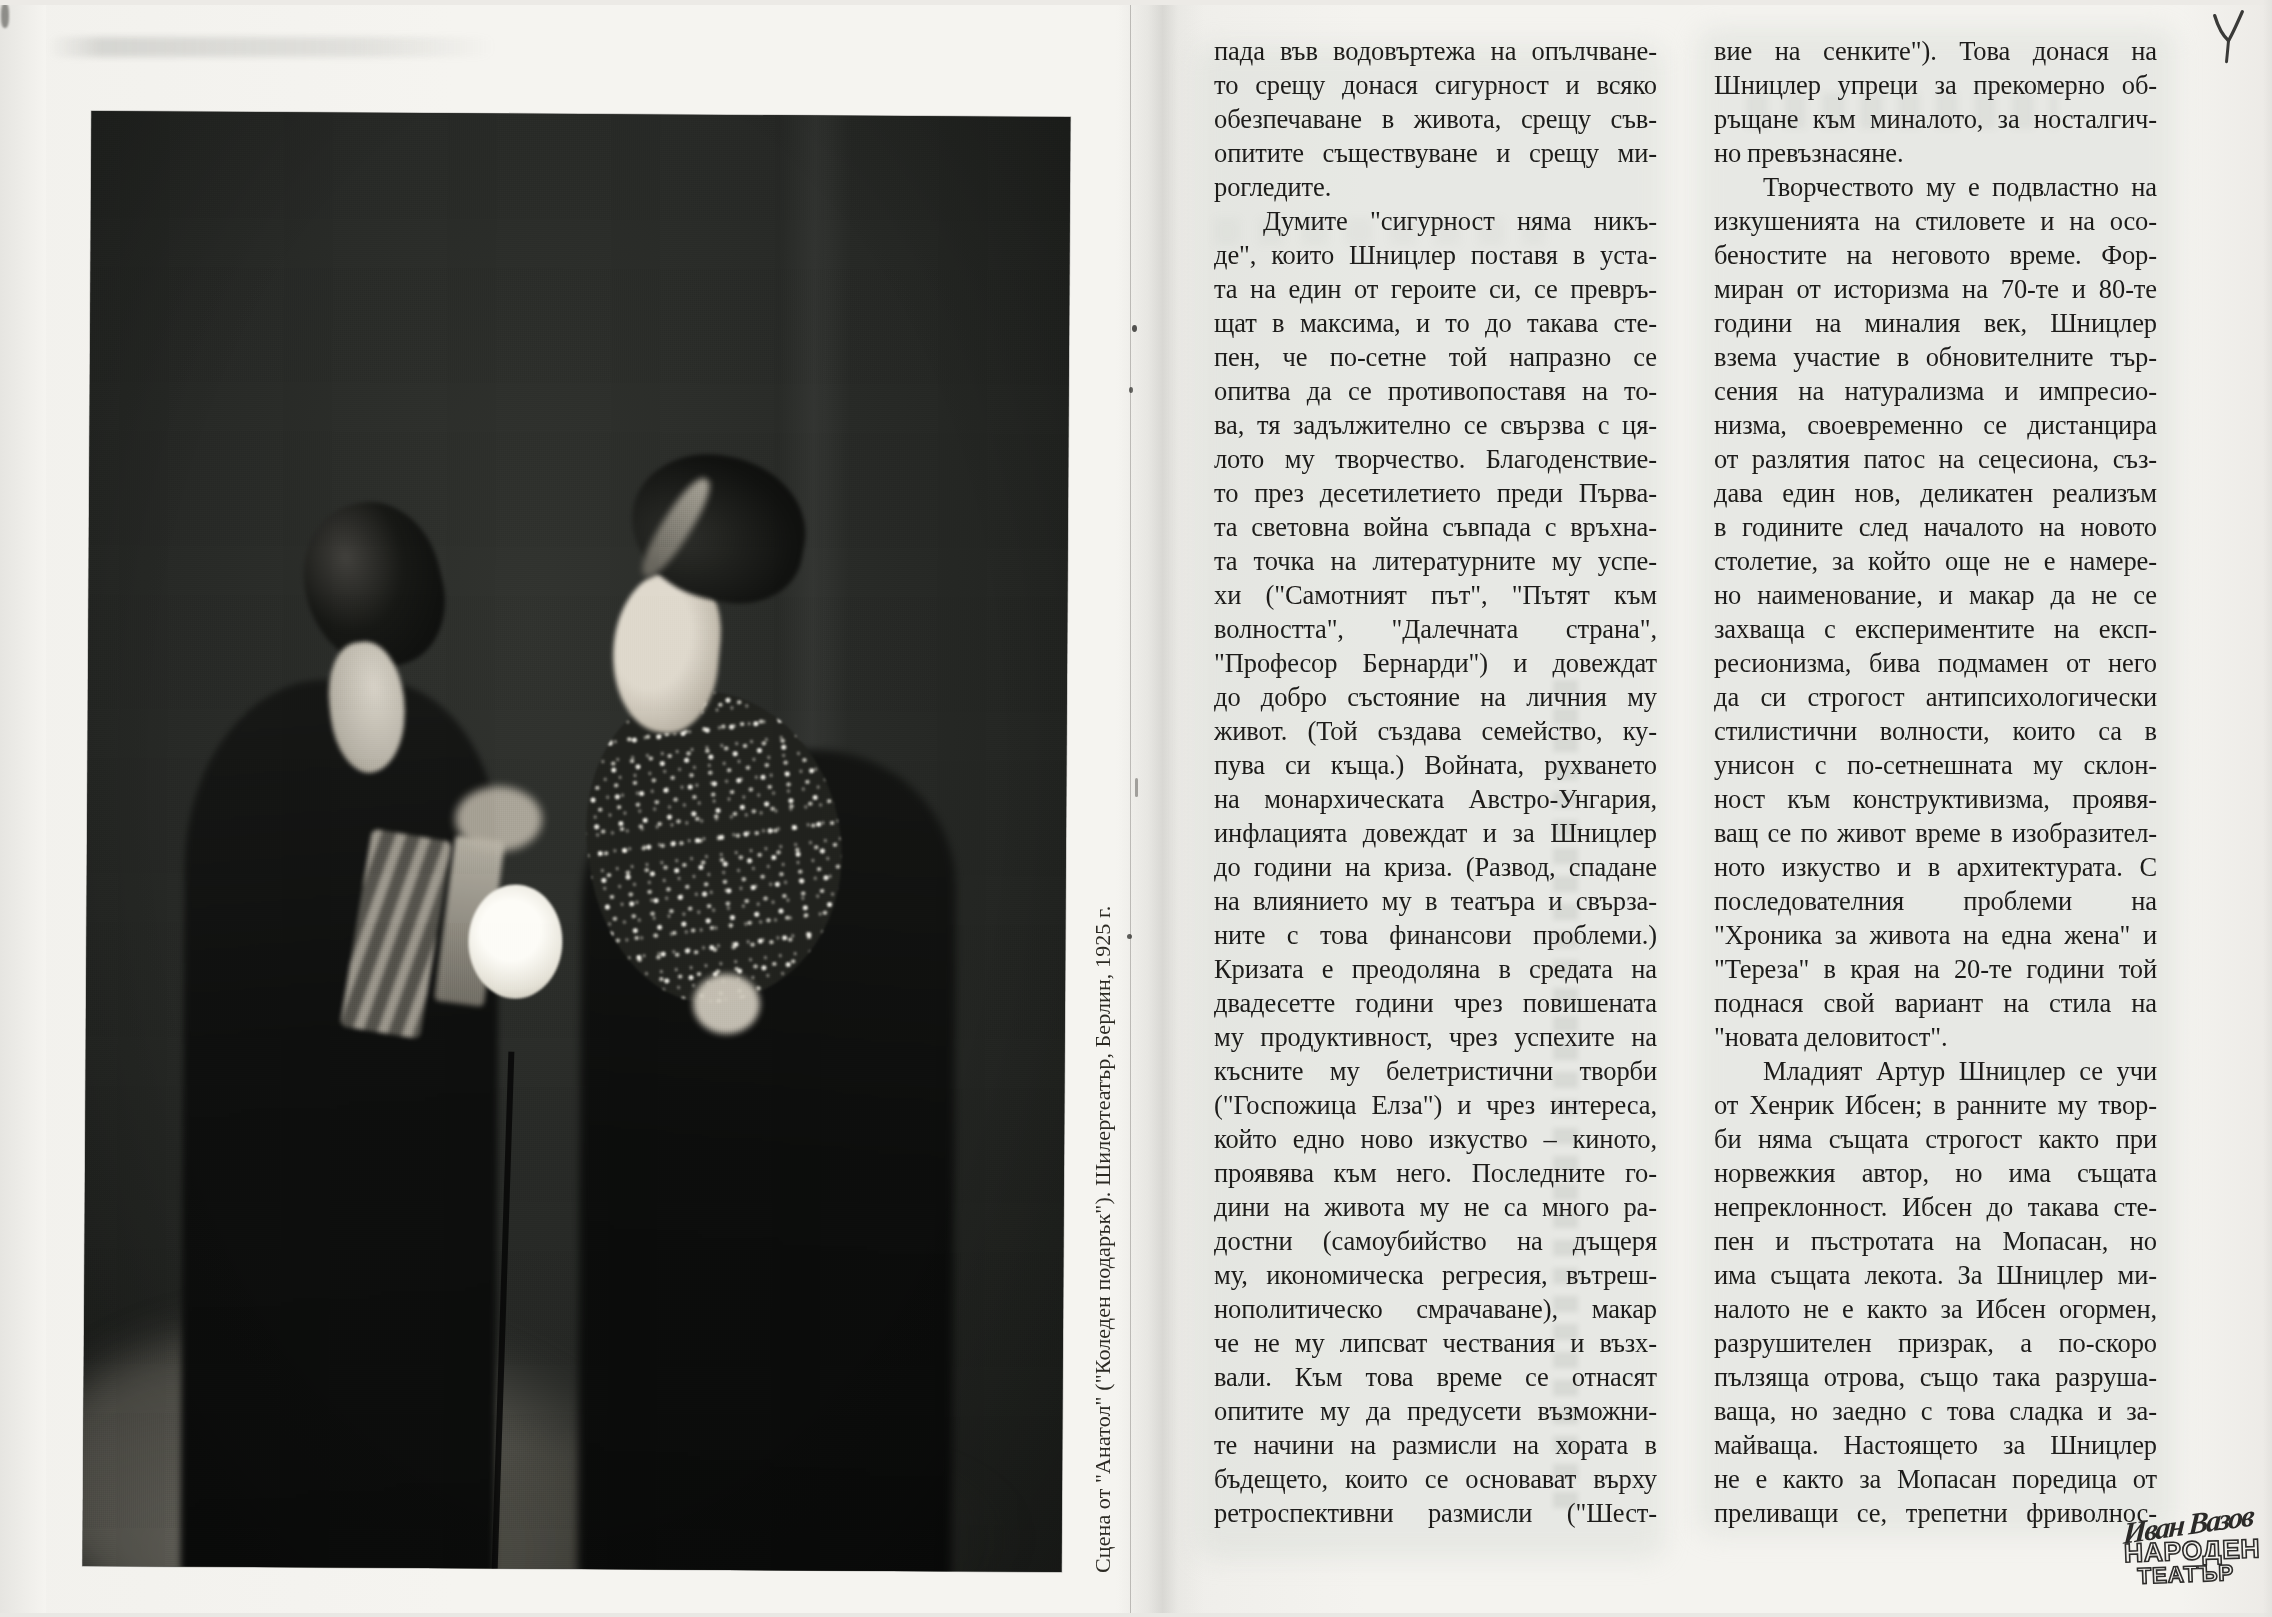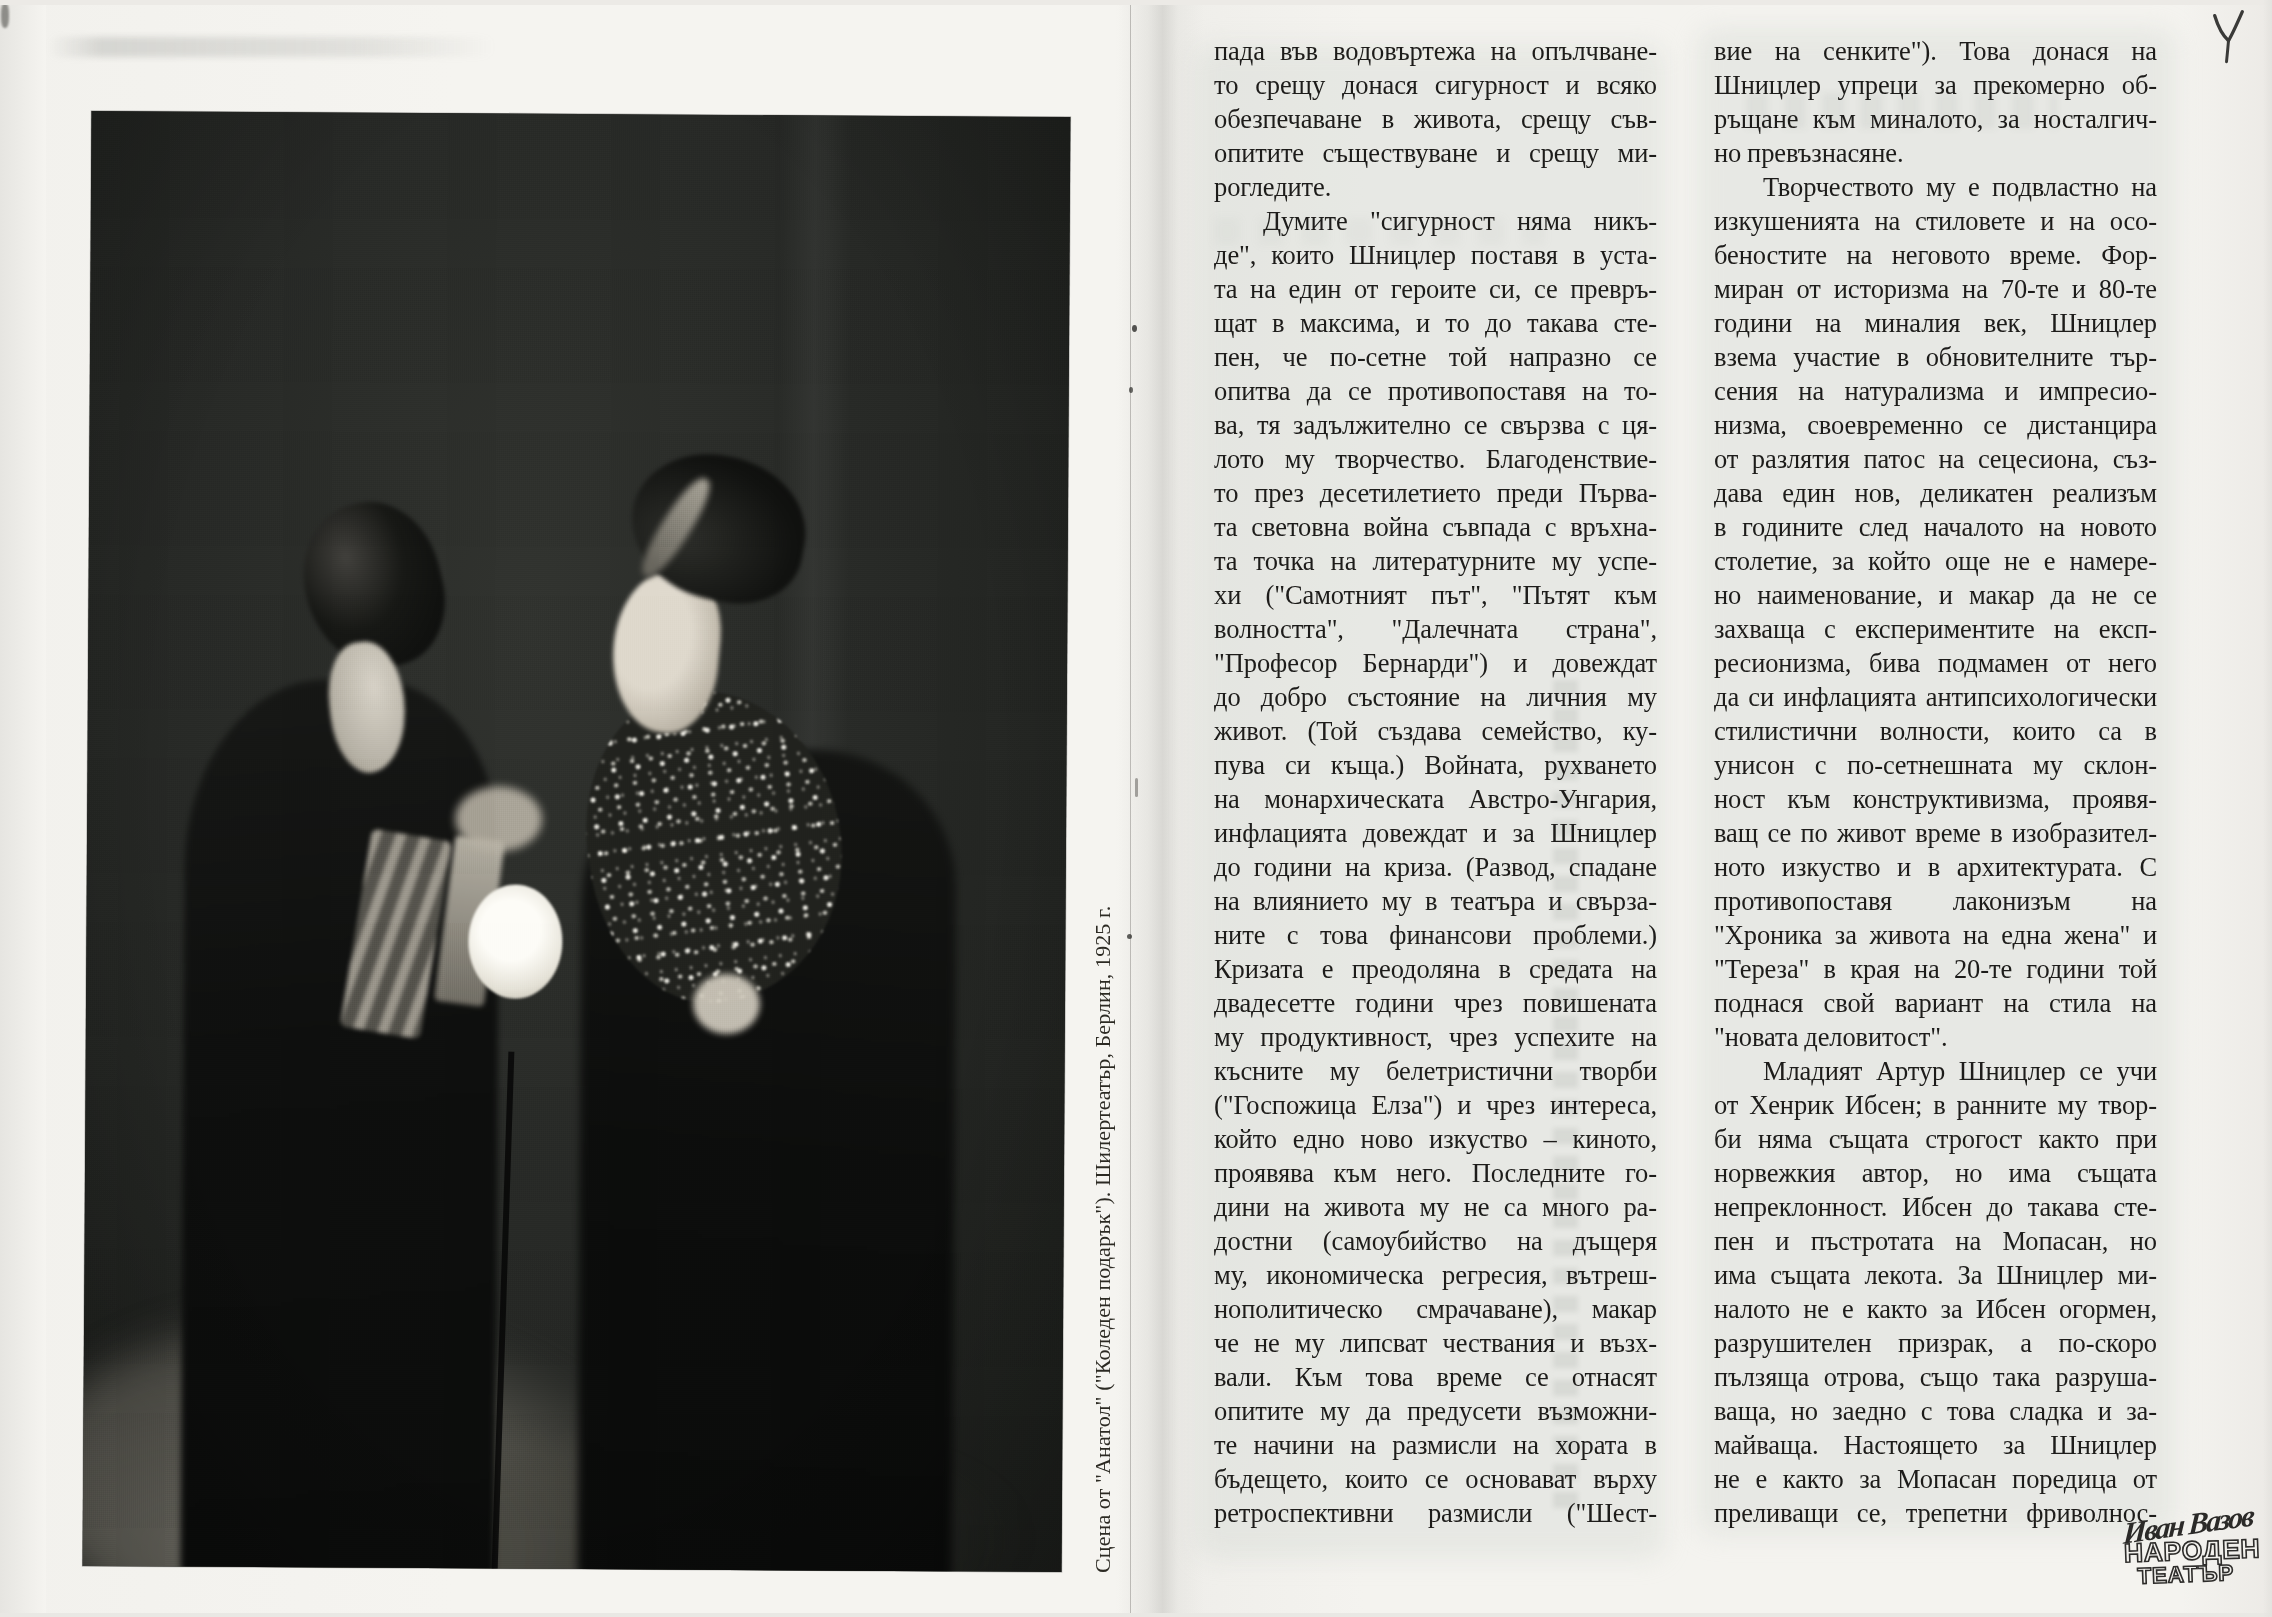--- a/index.html
+++ b/index.html
@@ -217,27 +217,27 @@
       <div class="line">взема участие в обновителните тър-</div>
       <div class="line">сения на натурализма и импресио-</div>
       <div class="line">низма, своевременно се дистанцира</div>
       <div class="line">от разлятия патос на сецесиона, съз-</div>
       <div class="line">дава един нов, деликатен реализъм</div>
       <div class="line">в годините след началото на новото</div>
       <div class="line">столетие, за който още не е намере-</div>
       <div class="line">но наименование, и макар да не се</div>
       <div class="line">захваща с експериментите на експ-</div>
       <div class="line">ресионизма, бива подмамен от него</div>
-      <div class="line">да си инфлацията антипсихологически</div>
+      <div class="line">да си строгост антипсихологически</div>
       <div class="line">стилистични волности, които са в</div>
       <div class="line">унисон с по-сетнешната му склон-</div>
       <div class="line">ност към конструктивизма, проявя-</div>
       <div class="line">ващ се по живот време в изобразител-</div>
       <div class="line">ното изкуство и в архитектурата. С</div>
-      <div class="line">противопоставя лаконизъм на</div>
+      <div class="line">последователния проблеми на</div>
       <div class="line">"Хроника за живота на една жена" и</div>
       <div class="line">"Тереза" в края на 20-те години той</div>
       <div class="line">поднася свой вариант на стила на</div>
       <div class="line e">"новата деловитост".</div>
       <div class="line i">Младият Артур Шницлер се учи</div>
       <div class="line">от Хенрик Ибсен; в ранните му твор-</div>
       <div class="line">би няма същата строгост както при</div>
       <div class="line">норвежкия автор, но има същата</div>
       <div class="line">непреклонност. Ибсен до такава сте-</div>
       <div class="line">пен и пъстротата на Мопасан, но</div>

